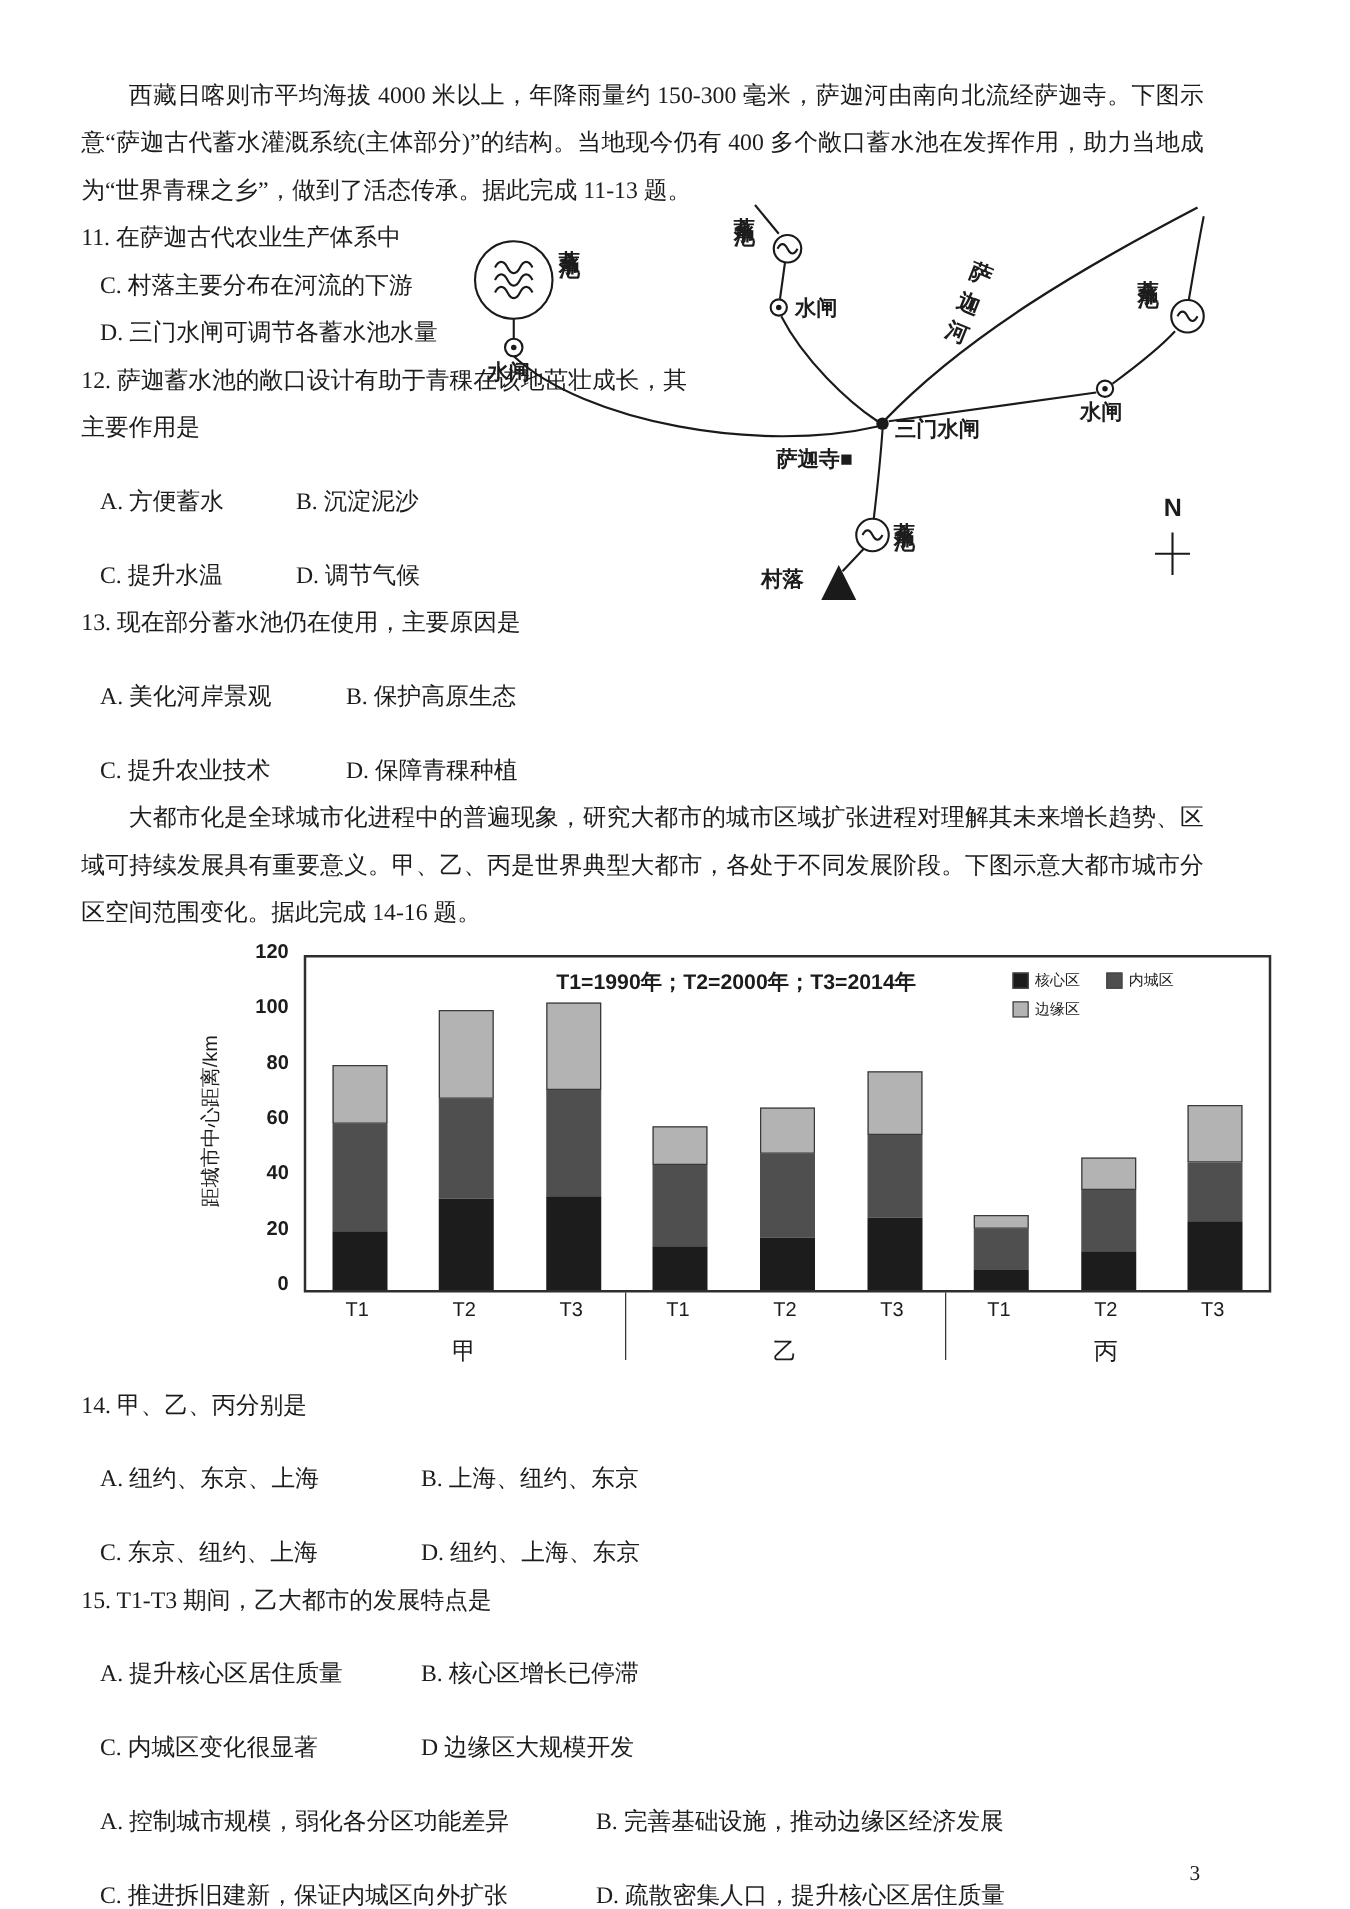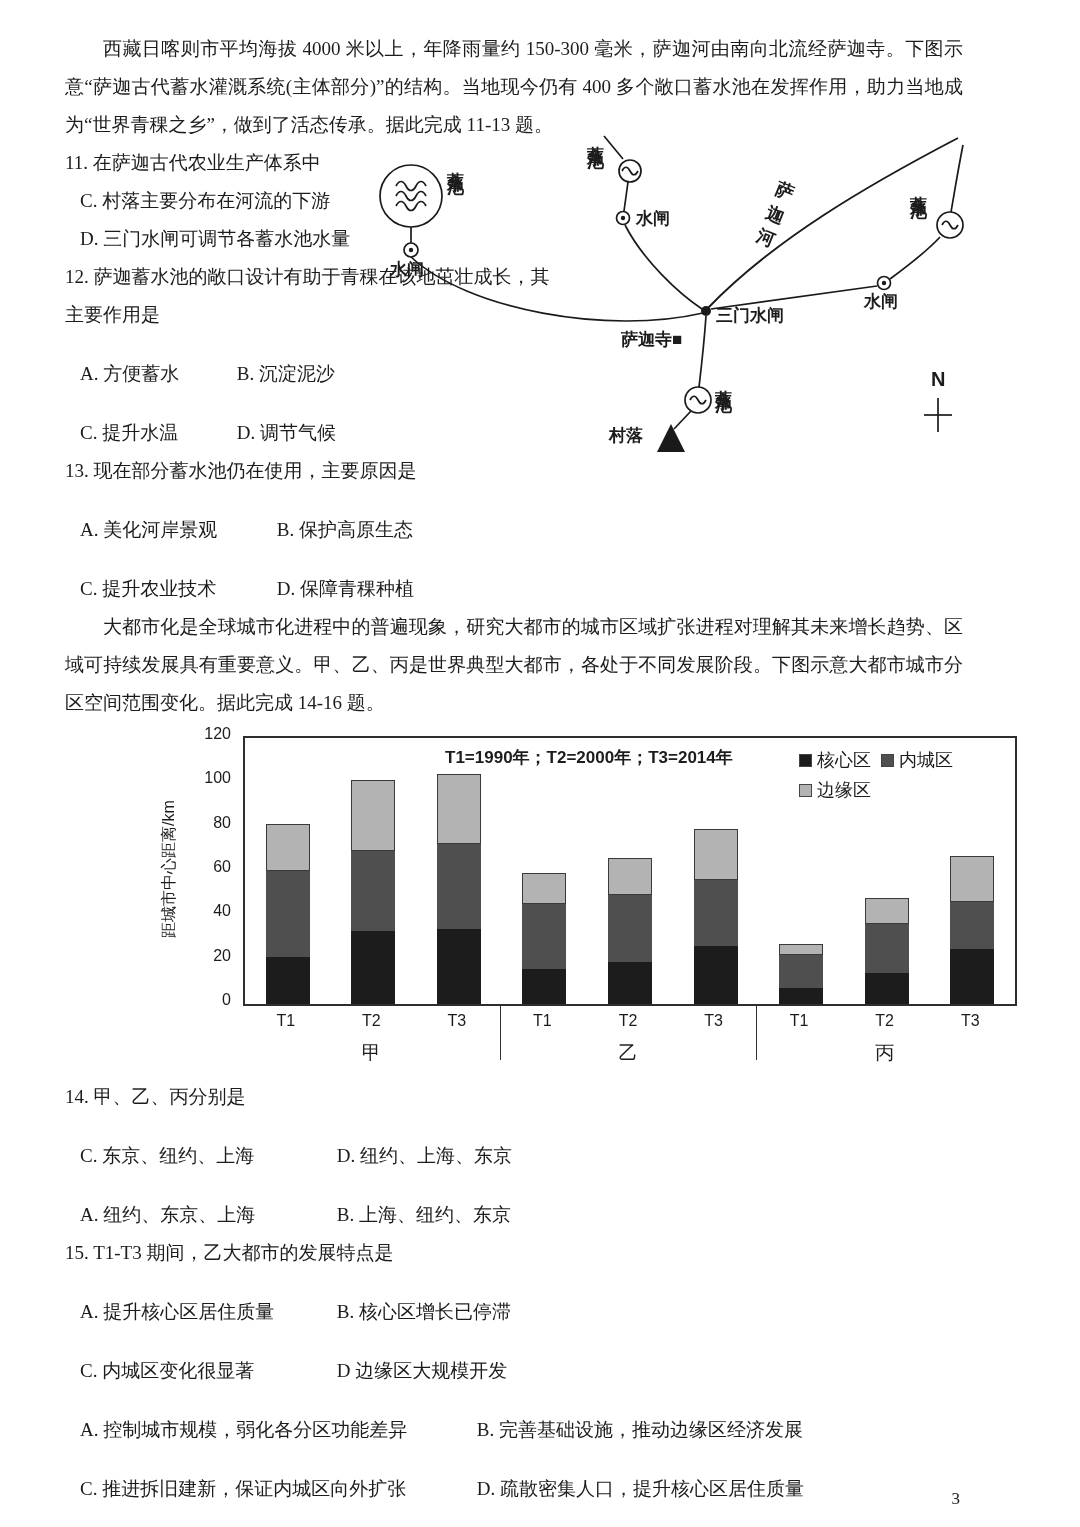--- a/index.html
+++ b/index.html
@@ -1,17 +1,17 @@
 <!DOCTYPE html>
 <html><head>
 <meta charset="utf-8">
 <style>
   html,body{margin:0;padding:0;background:#ffffff;}
   body{width:1080px;height:1527px;font-family:"Liberation Serif","DejaVu Serif",serif;color:#1c1c1c;}
-  .page{position:relative;width:1028px;height:1527px;box-sizing:border-box;padding:30px 65px 0 65px;overflow:hidden;}
+  .page{position:relative;width:1028px;height:1527px;box-sizing:border-box;padding:58px 65px 0 65px;overflow:hidden;}
   .para{font-size:19px;line-height:38px;text-align:justify;text-indent:2em;margin:0;}
   .stem{font-size:19px;line-height:38px;}
   .opt{font-size:19px;line-height:38px;padding-left:15px;}
   .opt-row{padding-left:15px;line-height:38px;font-size:19px;white-space:nowrap;margin-top:21px;}
   .oi{display:inline-block;font-size:19px;line-height:38px;}
   .w150{width:152px;} .w192{width:192px;} .w250{width:252px;} .w390{width:392px;}
   .qsection{position:relative;}
   .w490{width:492px;}
 
   
@@ -23,25 +23,25 @@
   .north{font-size:20px;font-weight:700;font-family:"Liberation Sans",sans-serif;}
 
   
   .chart-wrap{position:relative;margin:14px 0 8px 0;width:950px;font-family:"Liberation Sans","DejaVu Sans",sans-serif;}
   .plot{position:relative;margin-left:178px;width:770px;height:266px;border:2px solid #2e2e2e;box-sizing:content-box;background:#fff;}
   .bars{position:absolute;left:0;top:0;right:0;bottom:0;display:grid;grid-template-columns:repeat(9,1fr);align-items:end;justify-items:center;}
   .bar{width:44px;display:flex;flex-direction:column;justify-content:flex-end;}
   .seg{width:100%;box-sizing:border-box;}
   .annotation{position:absolute;top:8px;left:200px;font-size:17px;font-weight:700;}
   .legend{position:absolute;top:10px;right:10px;width:206px;display:flex;flex-wrap:wrap;row-gap:6px;}
-  .litem{display:flex;align-items:center;margin-right:10px;font-size:18px;}
+  .litem{display:flex;align-items:center;margin-right:10px;font-size:12px;margin-left:11px;}
   .lswatch{display:inline-block;width:13px;height:13px;margin-right:5px;border:1px solid #444;box-sizing:border-box;}
   .llabel{white-space:nowrap;}
   .yticks{position:absolute;left:118px;top:0;width:54px;height:266px;}
-  .ytick{position:absolute;right:6px;font-size:16px;font-weight:400;}
+  .ytick{position:absolute;right:6px;font-size:16px;font-weight:700;}
   .ylabel{position:absolute;left:104px;top:133px;transform:translate(-50%,-50%) rotate(-90deg);white-space:nowrap;font-size:16px;}
   .xaxis{position:relative;margin-left:178px;width:770px;}
   .xrow{display:grid;grid-template-columns:repeat(9,1fr);justify-items:center;height:30px;align-items:center;font-size:16px;}
   .grow{display:grid;grid-template-columns:repeat(3,1fr);justify-items:center;height:34px;align-items:center;font-size:19px;font-family:"Liberation Serif",serif;}
   .gsep{position:absolute;top:0;height:54px;width:0;border-left:1.5px solid #333;}
 
   .page-number{position:absolute;right:68px;bottom:18px;font-size:17px;}
 </style>
 </head>
 <body>
@@ -230,27 +230,27 @@
           <div class="glab">乙</div>
           <div class="glab">丙</div>
         </div>
       <div class="gsep" style="left:256.7px;"></div>
       <div class="gsep" style="left:513.3px;"></div>
     </div>
   </div>
 
   <div class="stem">14. 甲、乙、丙分别是</div>
   <div class="opt-row">
+    <span class="oi w250">A. 纽约、东京、上海</span>
+    <span class="oi w250">B. 上海、纽约、东京</span>
+  </div>
+  <div class="opt-row">
     <span class="oi w250">C. 东京、纽约、上海</span>
     <span class="oi w250">D. 纽约、上海、东京</span>
   </div>
-  <div class="opt-row">
-    <span class="oi w250">A. 纽约、东京、上海</span>
-    <span class="oi w250">B. 上海、纽约、东京</span>
-  </div>
 
   <div class="stem">15. T1-T3 期间，乙大都市的发展特点是</div>
   <div class="opt-row">
     <span class="oi w250">A. 提升核心区居住质量</span>
     <span class="oi w250">B. 核心区增长已停滞</span>
   </div>
   <div class="opt-row">
     <span class="oi w250">C. 内城区变化很显著</span>
     <span class="oi w250">D 边缘区大规模开发</span>
   </div>

